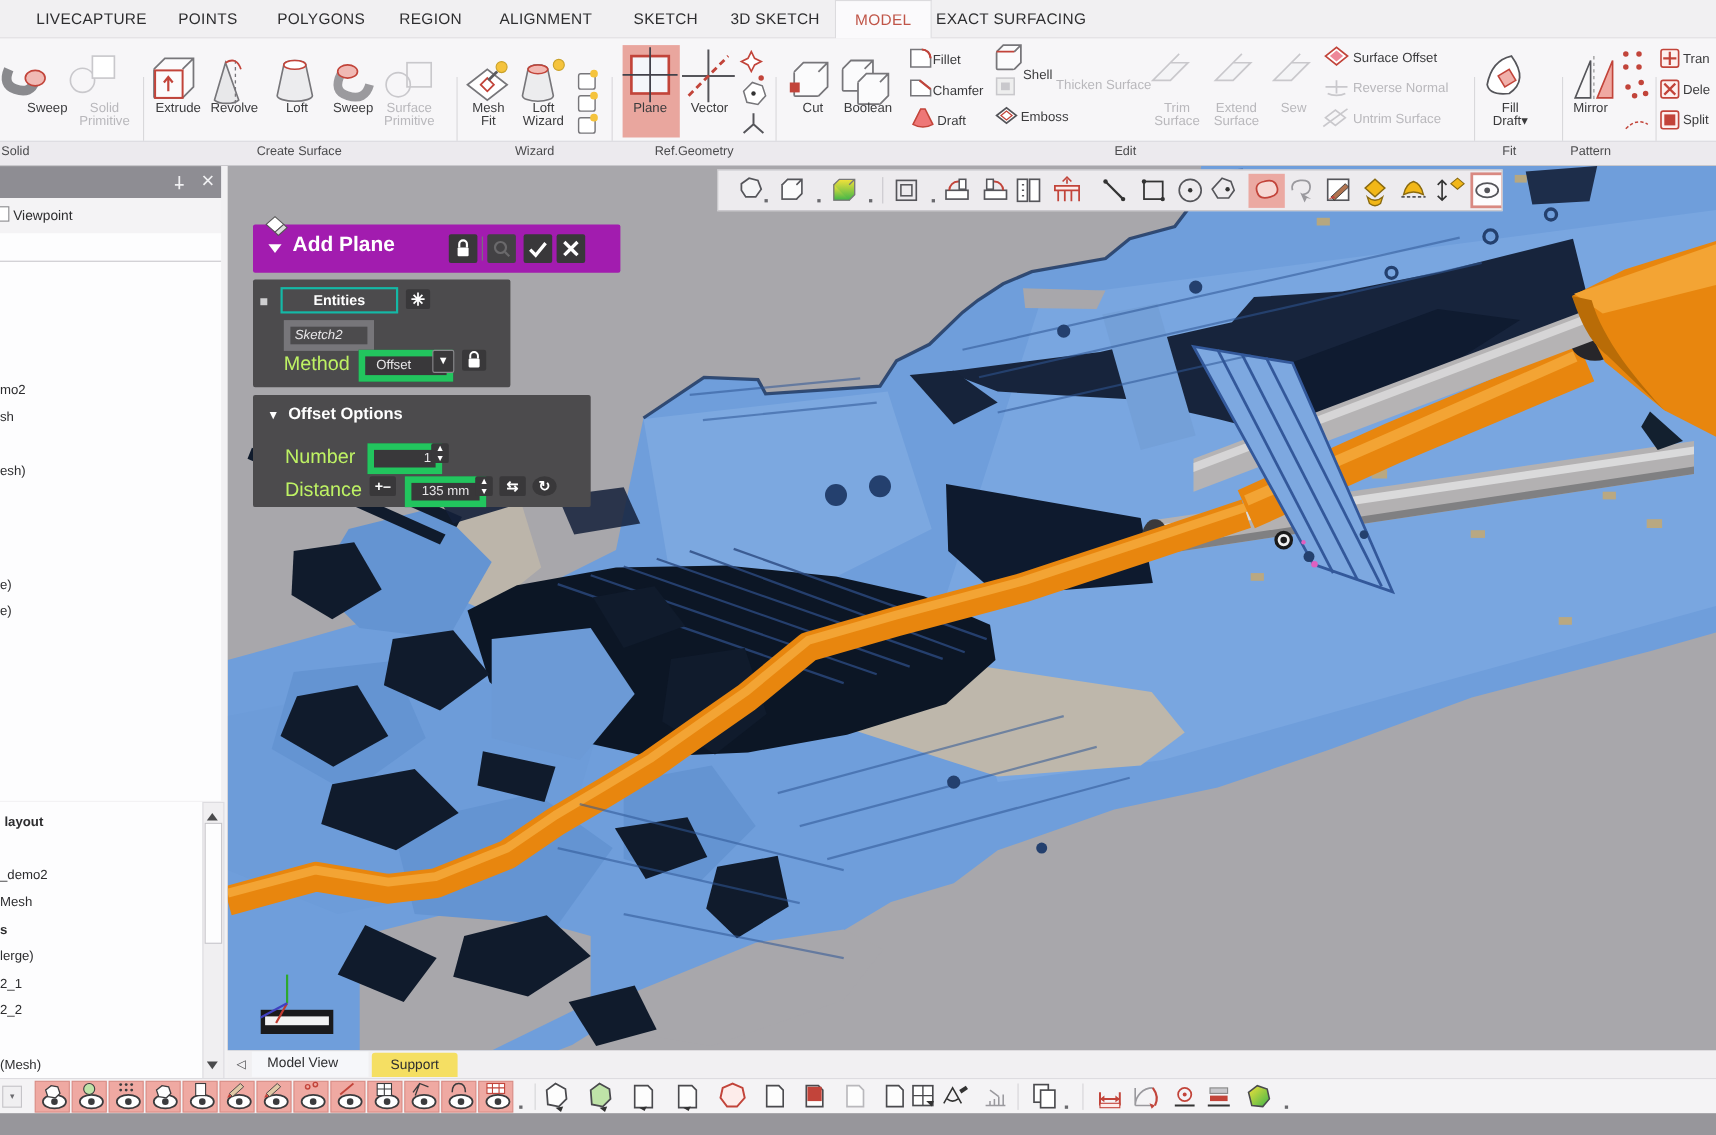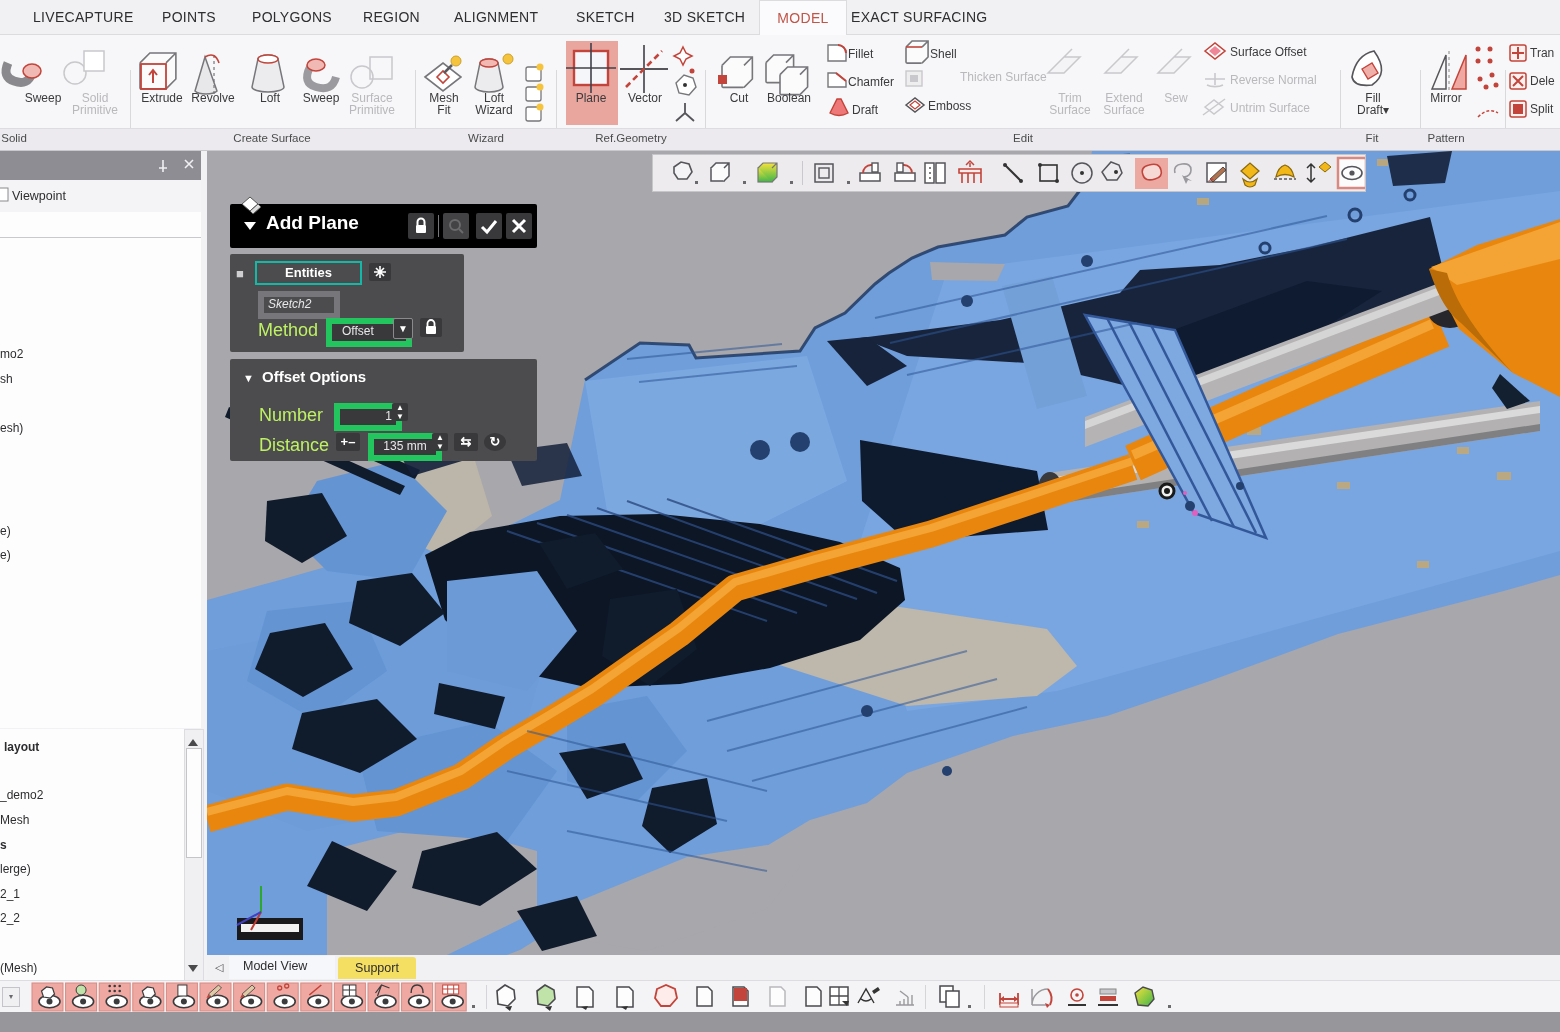--- a/index.html
+++ b/index.html
@@ -22,21 +22,21 @@
   #lpanel{left:0;top:151px;width:207px;height:829px;background:#f2f1f3;}
   #lpanel .tbar{position:absolute;left:0;top:0;width:201px;height:29px;background:#8e8d93;}
   #viewrow{position:absolute;left:0;top:29px;width:201px;height:32px;background:#f4f3f5;}
   #lwhite1{position:absolute;left:0;top:61px;width:201px;height:516px;background:#fdfdfe;}
   #lwhite2{position:absolute;left:0;top:578px;width:201px;height:251px;background:#fdfdfe;}
   .titem{position:absolute;font-size:12px;color:#2d2d2f;white-space:nowrap;}
   
   #viewport{left:207px;top:151px;width:1353px;height:804px;background:#a8a7ab;overflow:hidden;}
   #vtoolbar{position:absolute;left:445px;top:3px;width:712px;height:36px;background:#edebee;border:1px solid #c6c5c9;}
   
-  #dlg-title{position:absolute;left:23px;top:53px;width:307px;height:44px;background:#000000;border-radius:2px;}
+  #dlg-title{position:absolute;left:23px;top:53px;width:334px;height:44px;background:#a21caf;border-radius:2px;}
   #dlg-body1{position:absolute;left:23px;top:103px;width:234px;height:98px;background:#4c4b4d;border-radius:2px;}
   #dlg-body2{position:absolute;left:23px;top:208px;width:307px;height:102px;background:#4c4b4d;border-radius:2px;}
   .dbtn{position:absolute;width:26px;height:26px;background:#39383a;border-radius:2px;color:#fff;text-align:center;line-height:26px;font-size:15px;font-weight:bold;}
   .dlbl{position:absolute;color:#bef264;font-size:18px;}
   .dinput{position:absolute;background:#39383a;border:6px solid #22c55e;color:#e8e7e9;font-size:12px;}
   
   #btabs{left:207px;top:955px;width:1353px;height:25px;background:#f1f0f2;}
   #bicons{left:0;top:980px;width:1560px;height:32px;background:#f4f3f5;border-top:1px solid #dddce0;}
   #statusbar{left:0;top:1012px;width:1560px;height:20px;background:#97969b;}
 </style>
@@ -176,21 +176,21 @@
     <div class="blabel gray" style="left:1070px;top:69px;">Surface</div>
     <div class="blabel gray" style="left:1124px;top:57px;">Extend</div>
     <div class="blabel gray" style="left:1124px;top:69px;">Surface</div>
     <div class="blabel gray" style="left:1176px;top:57px;">Sew</div>
     <div class="blabel" style="left:1373px;top:57px;">Fill</div>
     <div class="blabel" style="left:1373px;top:69px;">Draft▾</div>
     <div class="blabel" style="left:1446px;top:57px;">Mirror</div>
     <div class="rowtxt" style="left:848px;top:12px;color:#3b3b3d;">Fillet</div>
     <div class="rowtxt" style="left:848px;top:40px;color:#3b3b3d;">Chamfer</div>
     <div class="rowtxt" style="left:852px;top:68px;color:#3b3b3d;">Draft</div>
-    <div class="rowtxt" style="left:930px;top:12px;color:#3b3b3d;">Shell</div>
+    <div class="rowtxt" style="left:930px;top:26px;color:#3b3b3d;">Shell</div>
     <div class="rowtxt" style="left:928px;top:35px;color:#b9b8bc;margin-left:32px;">Thicken Surface</div>
     <div class="rowtxt" style="left:928px;top:64px;color:#3b3b3d;">Emboss</div>
     <div class="rowtxt" style="left:1230px;top:10px;color:#3b3b3d;">Surface Offset</div>
     <div class="rowtxt" style="left:1230px;top:38px;color:#b9b8bc;">Reverse Normal</div>
     <div class="rowtxt" style="left:1230px;top:66px;color:#b9b8bc;">Untrim Surface</div>
     <div class="gsep" style="left:130px;"></div>
     <div class="gsep" style="left:415px;"></div>
     <div class="gsep" style="left:556px;"></div>
     <div class="gsep" style="left:705px;"></div>
     <div class="gsep" style="left:1340px;"></div>

